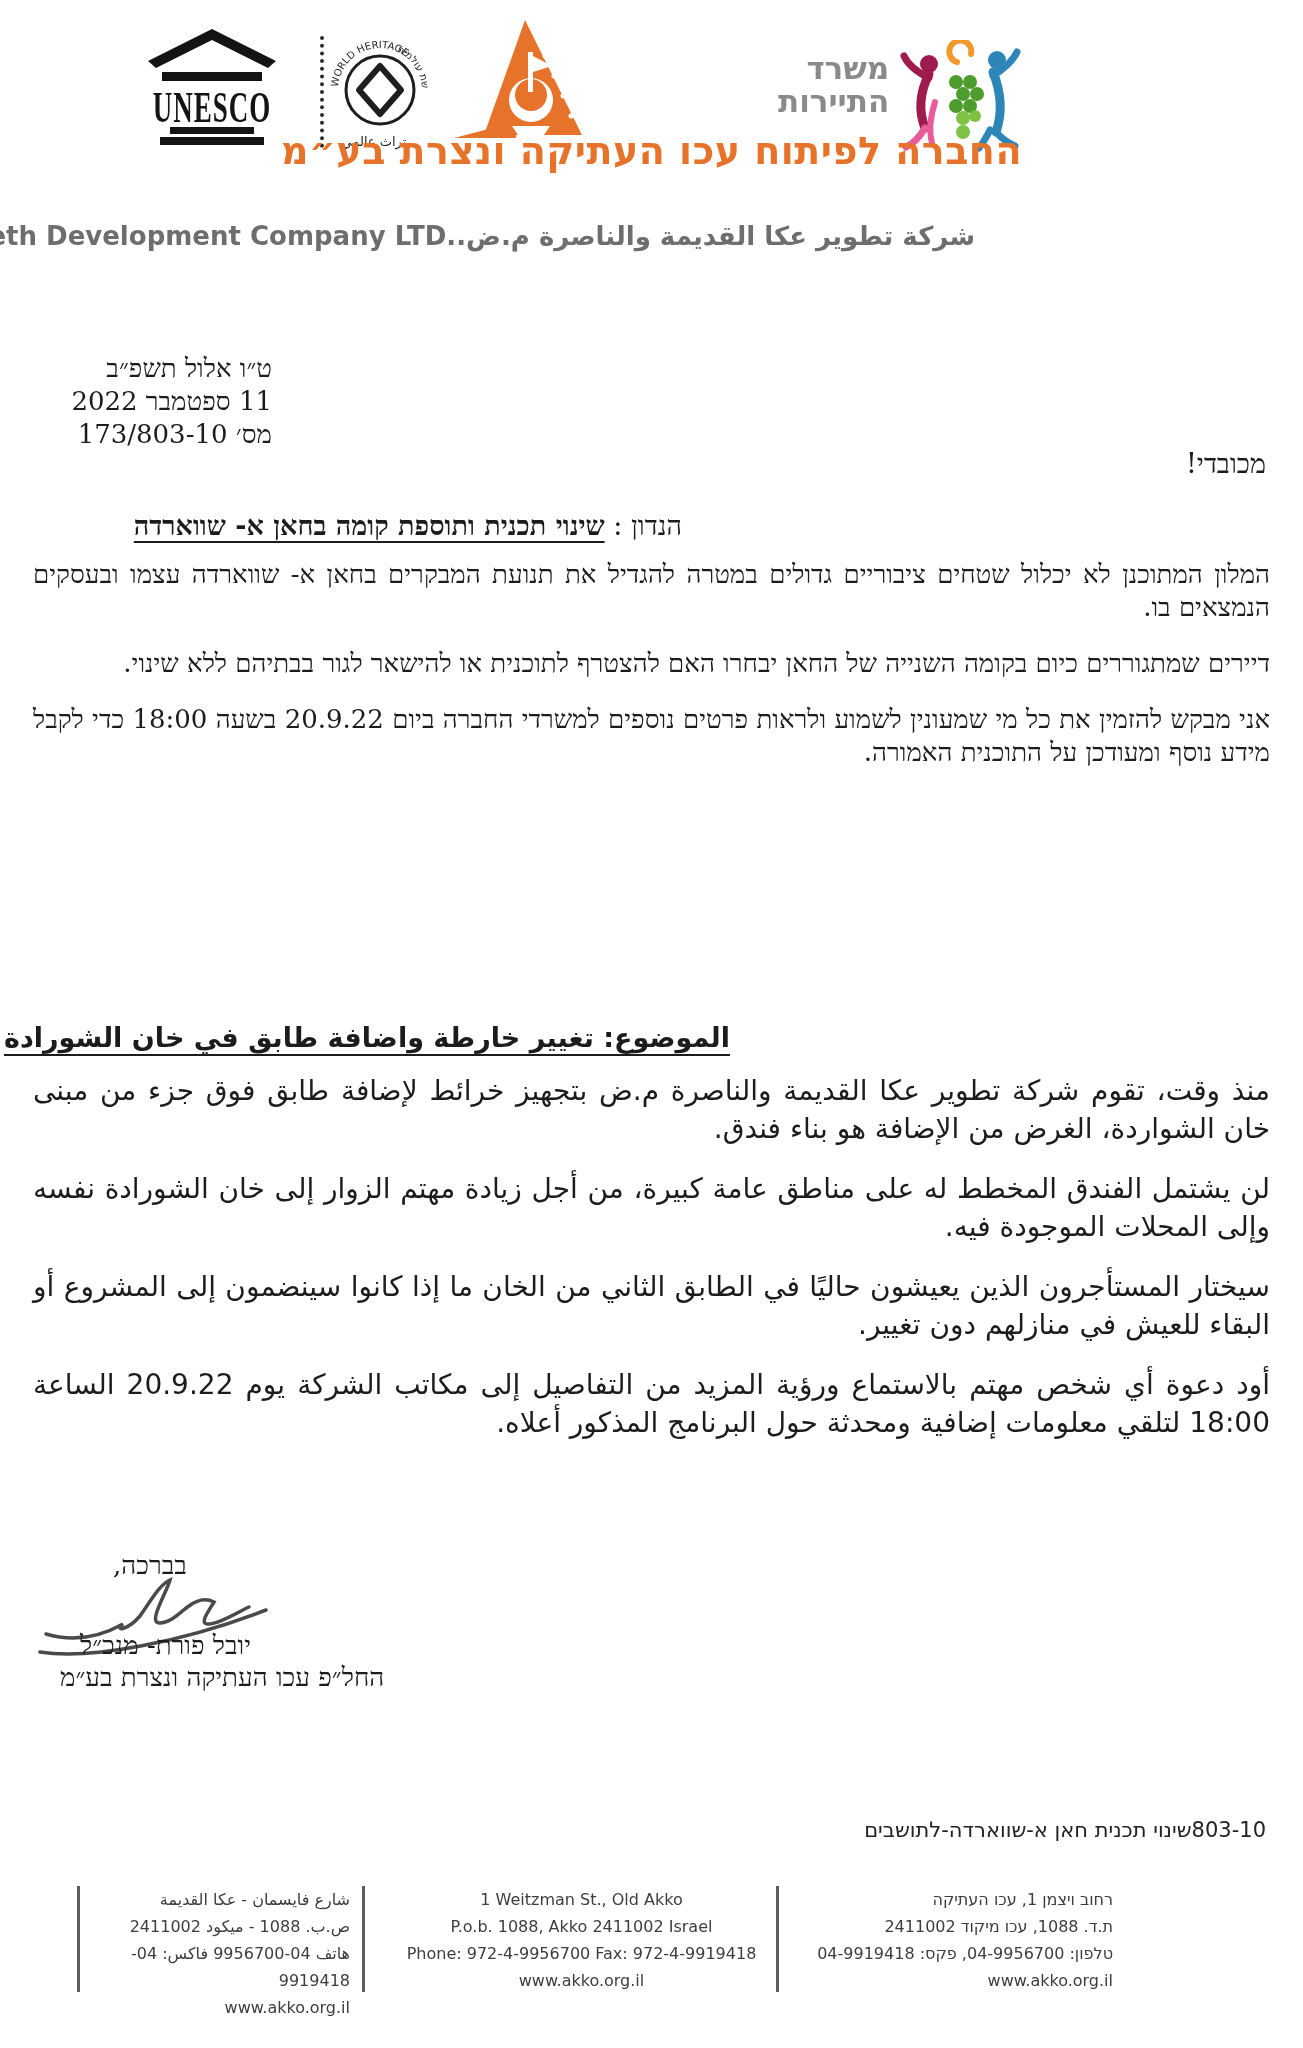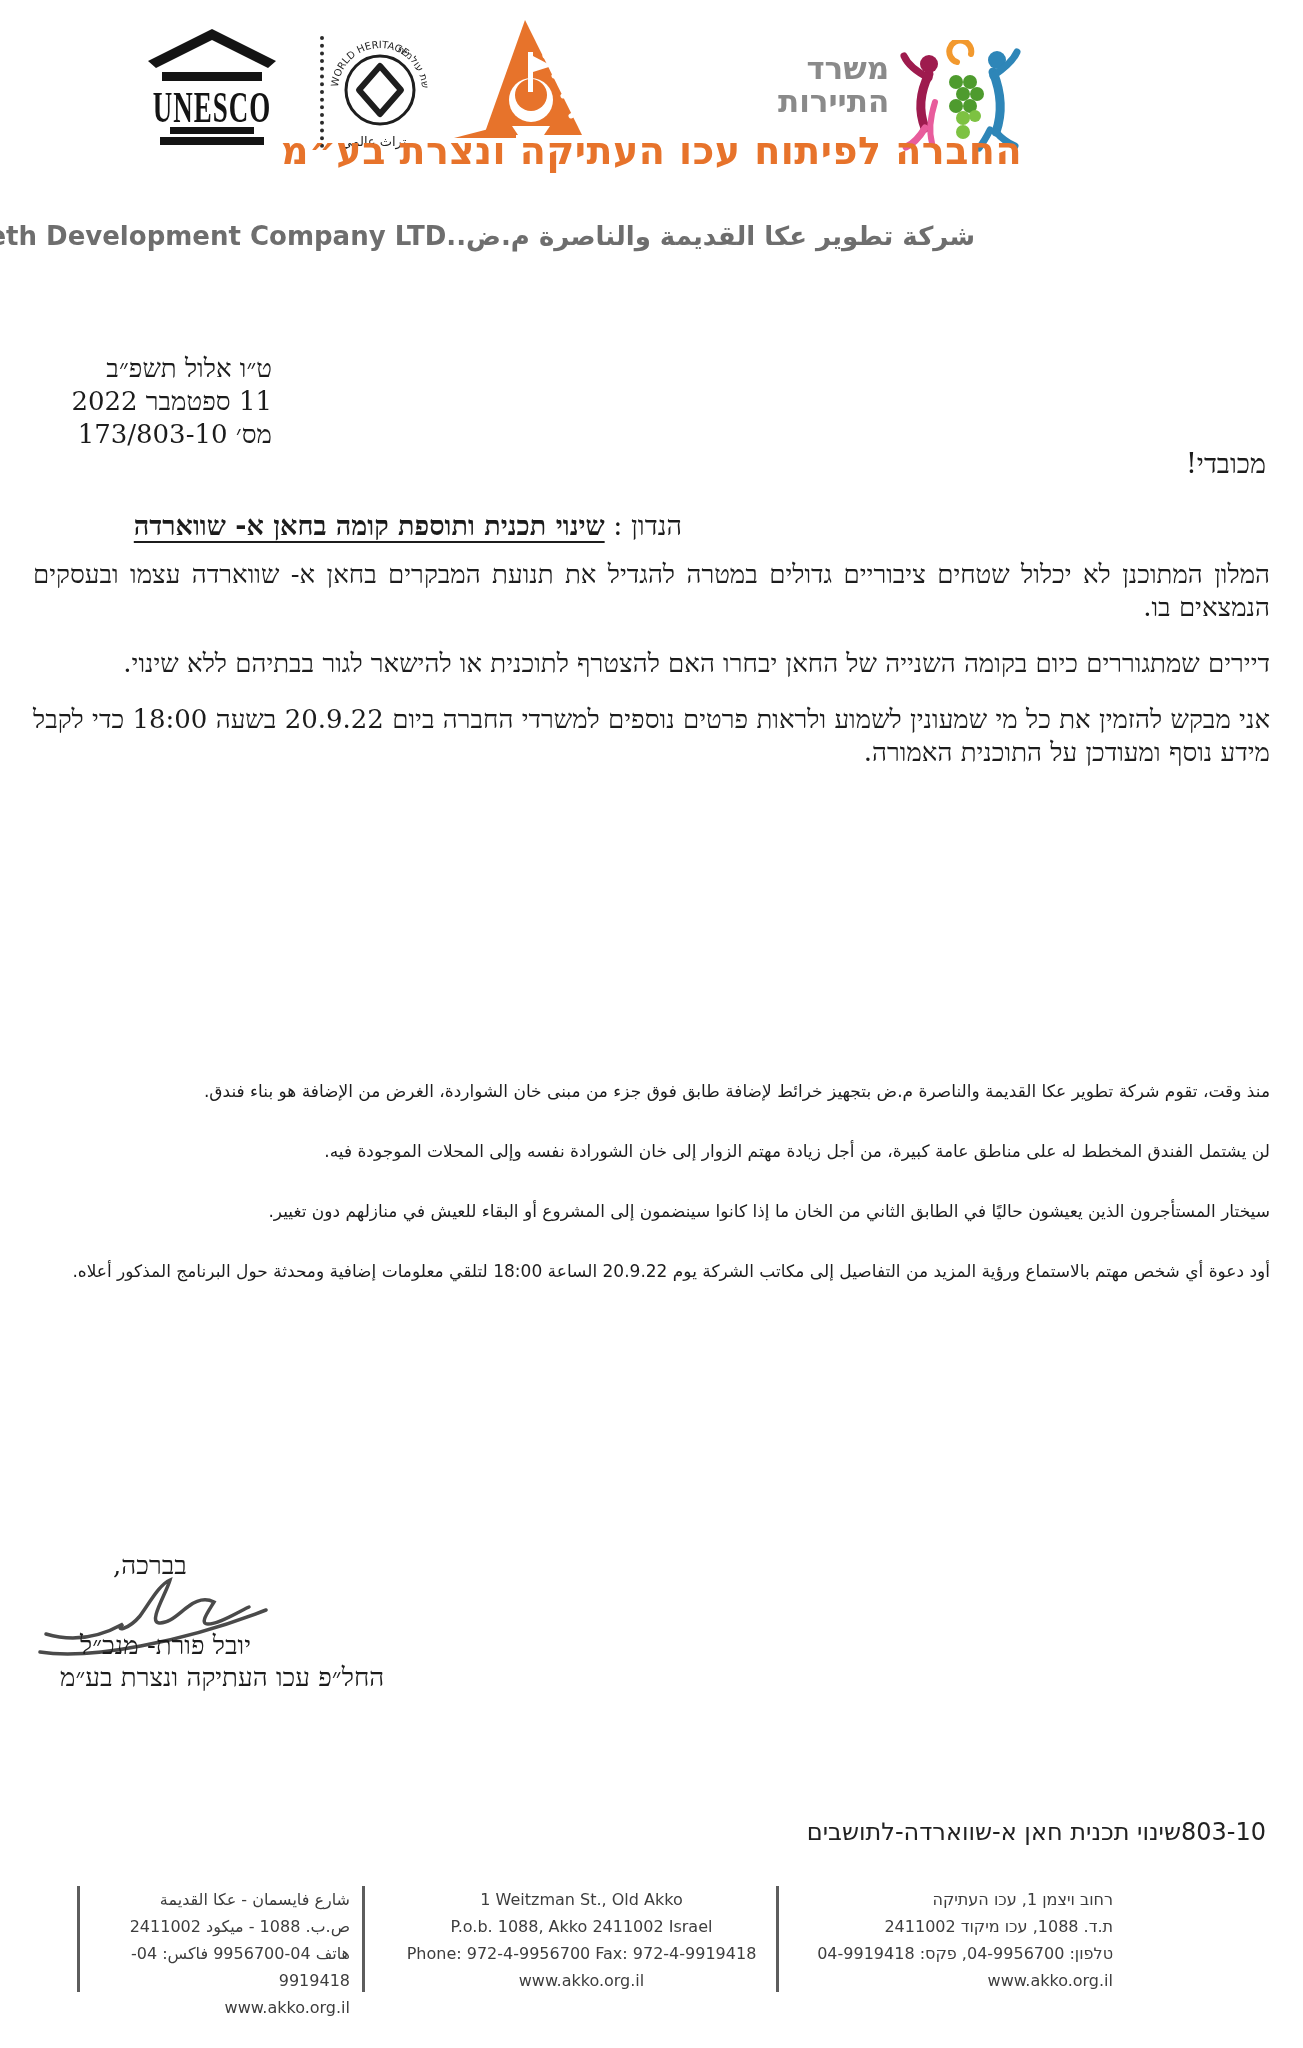--- a/index.html
+++ b/index.html
@@ -29,32 +29,32 @@
   .subject-he{position:absolute;top:510px;right:621px;font-size:27px;direction:rtl;white-space:nowrap;}
   .subject-he .subj-bold{font-weight:bold;text-decoration:underline;text-underline-offset:6px;}
   .body-he{position:absolute;left:33px;top:558px;width:1237px;direction:rtl;text-align:justify;
            font-size:26px;line-height:33px;}
   .body-he p{margin:0 0 23px 0;}
 
   .subject-ar{position:absolute;top:1022px;left:270px;width:460px;text-align:center;direction:rtl;
               font-family:"DejaVu Sans","Liberation Sans",sans-serif;font-weight:bold;font-size:27px;
               text-decoration:underline;text-underline-offset:7px;white-space:nowrap;}
   .body-ar{position:absolute;left:33px;top:1072px;width:1237px;direction:rtl;text-align:justify;
-           font-family:"DejaVu Sans","Liberation Sans",sans-serif;font-size:17px;line-height:38px;}
+           font-family:"DejaVu Sans","Liberation Sans",sans-serif;font-size:28px;line-height:38px;}
   .body-ar p{margin:0 0 22px 0;}
 
   
   .signature{position:absolute;left:38px;top:1550px;width:360px;height:160px;font-size:26px;}
   .sig-closing{position:absolute;left:75px;top:0;direction:rtl;}
   .sig-scribble{position:absolute;left:0;top:22px;}
   .sig-name{position:absolute;left:42px;top:80px;direction:rtl;white-space:nowrap;}
   .sig-org{position:absolute;left:22px;top:112px;direction:rtl;white-space:nowrap;}
 
   .file-ref{position:absolute;right:37px;top:1818px;direction:rtl;white-space:nowrap;
-            font-family:"DejaVu Sans","Liberation Sans",sans-serif;font-size:24px;color:#222;}
+            font-family:"DejaVu Sans","Liberation Sans",sans-serif;font-size:21px;color:#222;}
 
   
   .fbar{position:absolute;top:1886px;width:3px;height:106px;background:#5d5d5d;}
   .fbar-1{left:77px;} .fbar-2{left:362px;} .fbar-3{left:776px;}
   .fcol{position:absolute;top:1886px;font-family:"DejaVu Sans","Liberation Sans",sans-serif;
         font-size:16px;line-height:27px;color:var(--footer-ink,#3d3d3d);}
   .fcol-ar{left:88px;width:262px;direction:rtl;text-align:right;}
   .fcol-en{left:384px;width:395px;text-align:center;}
   .fcol-he{left:788px;width:325px;direction:rtl;text-align:right;}
 
@@ -162,20 +162,21 @@
     <span>הנדון :</span>
     <span class="subj-bold">שינוי תכנית ותוספת קומה בחאן א- שווארדה</span>
   </div>
 
   <div class="body-he">
     <p>המלון המתוכנן לא יכלול שטחים ציבוריים גדולים במטרה להגדיל את תנועת המבקרים בחאן א- שווארדה עצמו ובעסקים הנמצאים בו.</p>
     <p>דיירים שמתגוררים כיום בקומה השנייה של החאן יבחרו האם להצטרף לתוכנית או להישאר לגור בבתיהם ללא שינוי.</p>
     <p>אני מבקש להזמין את כל מי שמעונין לשמוע ולראות פרטים נוספים למשרדי החברה ביום 20.9.22 בשעה 18:00 כדי לקבל מידע נוסף ומעודכן על התוכנית האמורה.</p>
   </div>
 
+  <div class="subject-ar">الموضوع: تغيير خارطة واضافة طابق في خان الشورادة</div>
 
   <div class="body-ar">
     <p>منذ وقت، تقوم شركة تطوير عكا القديمة والناصرة م.ض بتجهيز خرائط لإضافة طابق فوق جزء من مبنى خان الشواردة، الغرض من الإضافة هو بناء فندق.</p>
     <p>لن يشتمل الفندق المخطط له على مناطق عامة كبيرة، من أجل زيادة مهتم الزوار إلى خان الشورادة نفسه وإلى المحلات الموجودة فيه.</p>
     <p>سيختار المستأجرون الذين يعيشون حاليًا في الطابق الثاني من الخان ما إذا كانوا سينضمون إلى المشروع أو البقاء للعيش في منازلهم دون تغيير.</p>
     <p>أود دعوة أي شخص مهتم بالاستماع ورؤية المزيد من التفاصيل إلى مكاتب الشركة يوم 20.9.22 الساعة 18:00 لتلقي معلومات إضافية ومحدثة حول البرنامج المذكور أعلاه.</p>
   </div>
 
   <div class="signature">
     <div class="sig-closing">בברכה,</div>

